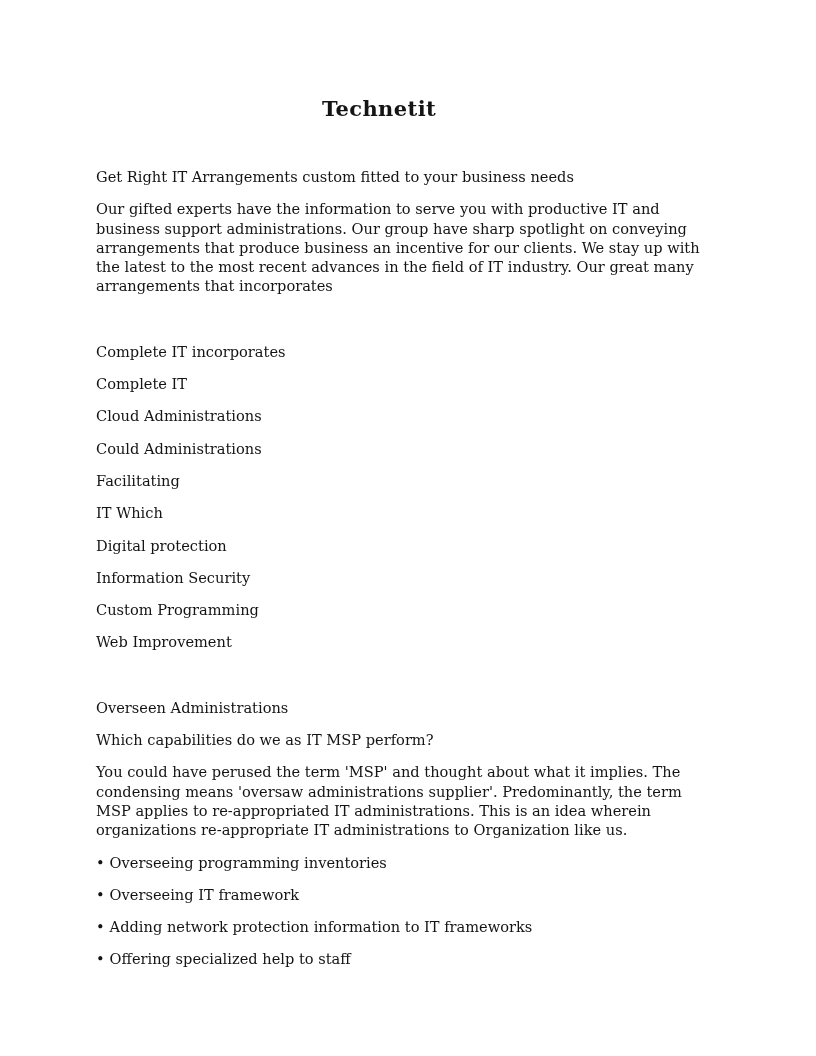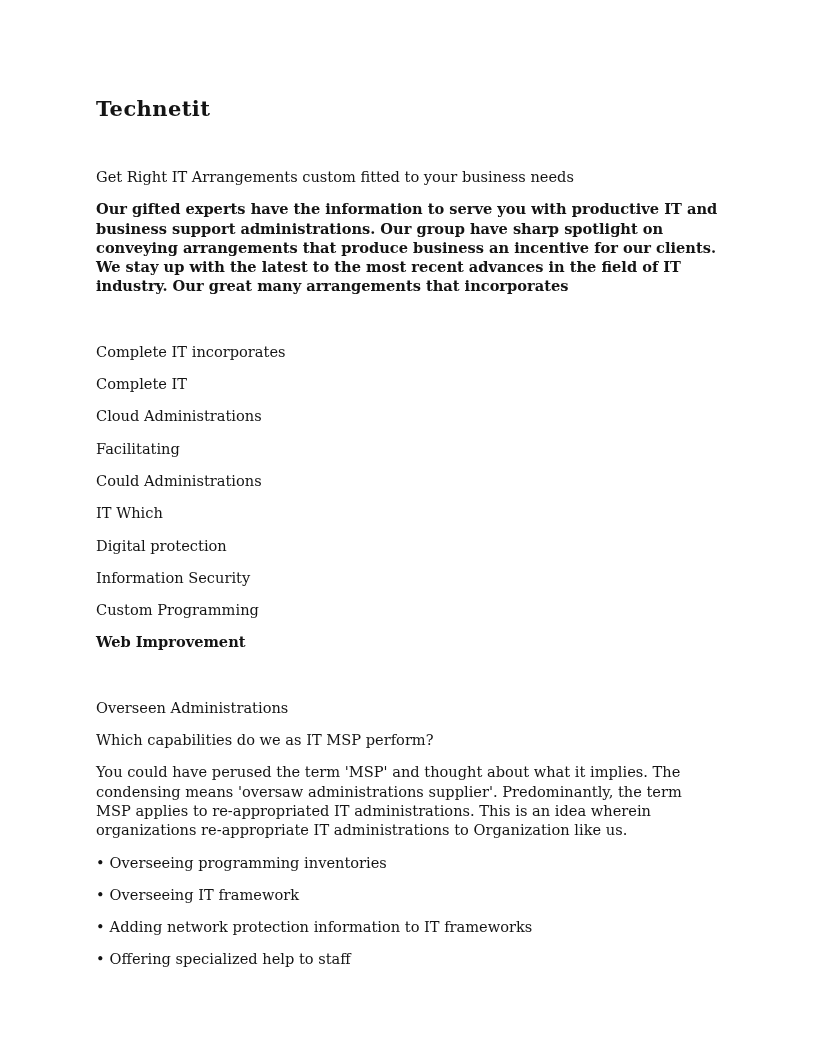--- a/index.html
+++ b/index.html
@@ -20,51 +20,51 @@
     font-size: 14.6px;
     line-height: 19.3px;
     color: #141414;
     -webkit-font-smoothing: antialiased;
   }
   .doc-title {
     font-size: 21px;
     line-height: 26px;
     font-weight: 700;
     letter-spacing: 0.4px;
+    text-align: center;
     
     padding-right: 58px;
     margin: 0 0 45px 0;
   }
   p {
     margin: 0 0 13px 0;
   }
   p.gap-after {
     margin-bottom: 46px;
-    font-weight: bold;
   }
   .bullet-marker {
     margin-right: 5px;
   }
 </style>
 </head>
 <body>
 
 <div class="page">
 
   <div class="doc-title">Technetit</div>
 
   <p>Get Right IT Arrangements custom fitted to your business needs</p>
 
   <p class="gap-after">Our gifted experts have the information to serve you with productive IT and business support administrations. Our group have sharp spotlight on conveying arrangements that produce business an incentive for our clients. We stay up with the latest to the most recent advances in the field of IT industry. Our great many arrangements that incorporates</p>
 
   <p>Complete IT incorporates</p>
   <p>Complete IT</p>
   <p>Cloud Administrations</p>
+  <p>Could Administrations</p>
   <p>Facilitating</p>
-  <p>Could Administrations</p>
   <p>IT Which</p>
   <p>Digital protection</p>
   <p>Information Security</p>
   <p>Custom Programming</p>
   <p class="gap-after">Web Improvement</p>
 
   <p>Overseen Administrations</p>
 
   <p>Which capabilities do we as IT MSP perform?</p>
 

